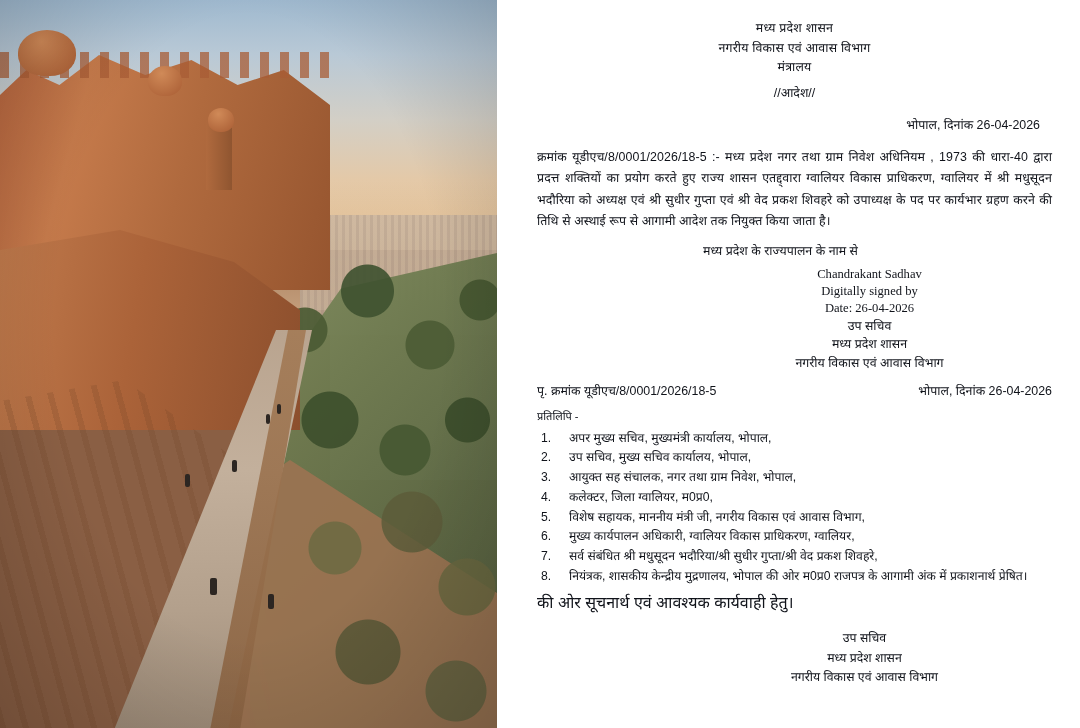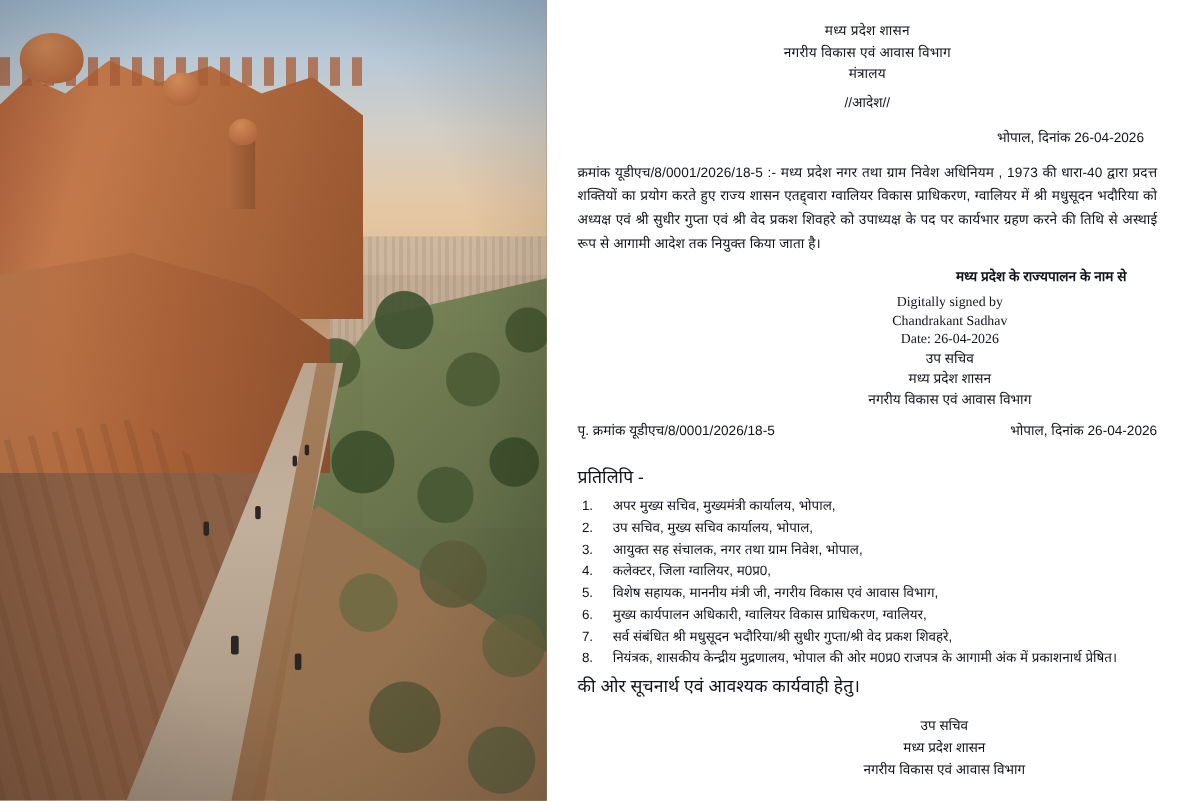--- a/index.html
+++ b/index.html
@@ -138,60 +138,59 @@
   .photo-vignette {
     position: absolute; inset: 0;
     background: radial-gradient(ellipse at 50% 45%, rgba(0,0,0,0) 55%, rgba(0,0,0,0.18) 100%);
   }
 
   
   .doc {
     position: relative;
     width: 583px;
     height: 728px;
-    padding: 18px 28px 10px 28px;
+    padding: 18px 28px 10px 40px;
     color: #10131a;
     font-size: 12.2px;
     line-height: 1.5;
   }
   .center { text-align: center; }
   .hdr { font-size: 12.4px; letter-spacing: .2px; }
   .hdr div { margin: 1px 0; }
   .order-mark { margin-top: 7px; margin-bottom: 14px; font-size: 12.4px; }
   .place-date { text-align: right; margin: 0 12px 12px 0; font-size: 12.4px; }
   .body-para {
     text-align: justify;
     font-size: 12.4px;
     line-height: 1.72;
     letter-spacing: .1px;
   }
   .body-para b { font-weight: 400; }
   .sign-block {
     margin-top: 10px;
-    text-align: right;
+    text-align: center;
     padding-right: 28px;
     font-size: 12.4px;
     line-height: 1.55;
-    font-weight: bold;
   }
   .digi {
     text-align: center;
     margin: 4px 0 0 0;
     padding-left: 150px;
     font-size: 12.6px;
     line-height: 1.35;
     font-family: "Liberation Serif", serif;
   }
   .digi div { margin: 0; }
   .sign-tail { text-align: center; padding-left: 150px; font-size: 12.4px; line-height: 1.5; }
   .ref-row {
     display: flex; justify-content: space-between; align-items: baseline;
     margin-top: 10px; font-size: 12.4px;
   }
-  .copy-title { margin-top: 22px; font-size: 16px; }
+  .copy-title { margin-top: 7px; font-size: 11px; }
   ol.copies { list-style: none; margin: 4px 0 0 0; padding: 0; }
   ol.copies li {
     display: flex; gap: 10px; font-size: 12.2px; line-height: 1.62;
     margin-left: 4px;
   }
   ol.copies li .num { width: 18px; flex: none; }
   ol.copies li .txt { flex: 1; }
   .closing { margin-top: 4px; font-size: 16px; }
   .footer-sign {
     margin-top: 14px; text-align: center; padding-left: 140px;
@@ -246,22 +245,22 @@
 
     <div class="body-para">
       <b>क्रमांक यूडीएच/8/0001/2026/18-5</b><span> :- मध्य प्रदेश नगर तथा ग्राम निवेश अधिनियम , 1973 की धारा-40 द्वारा प्रदत्त शक्तियों का प्रयोग करते हुए राज्य शासन एतद्द्वारा ग्वालियर विकास प्राधिकरण, ग्वालियर में श्री मधुसूदन भदौरिया को अध्यक्ष एवं श्री सुधीर गुप्ता एवं श्री वेद प्रकश शिवहरे को उपाध्यक्ष के पद पर कार्यभार ग्रहण करने की तिथि से अस्थाई रूप से आगामी आदेश तक नियुक्त किया जाता है।</span>
     </div>
 
     <div class="sign-block">
       <div>मध्य प्रदेश के राज्यपालन के नाम से</div>
     </div>
 
     <div class="digi">
+      <div>Chandrakant Sadhav</div>
       <div>Digitally signed by</div>
-      <div>Chandrakant Sadhav</div>
       <div>Date: 26-04-2026</div>
     </div>
 
     <div class="sign-tail">
       <div>उप सचिव</div>
       <div>मध्य प्रदेश शासन</div>
       <div>नगरीय विकास एवं आवास विभाग</div>
     </div>
 
     <div class="ref-row">

